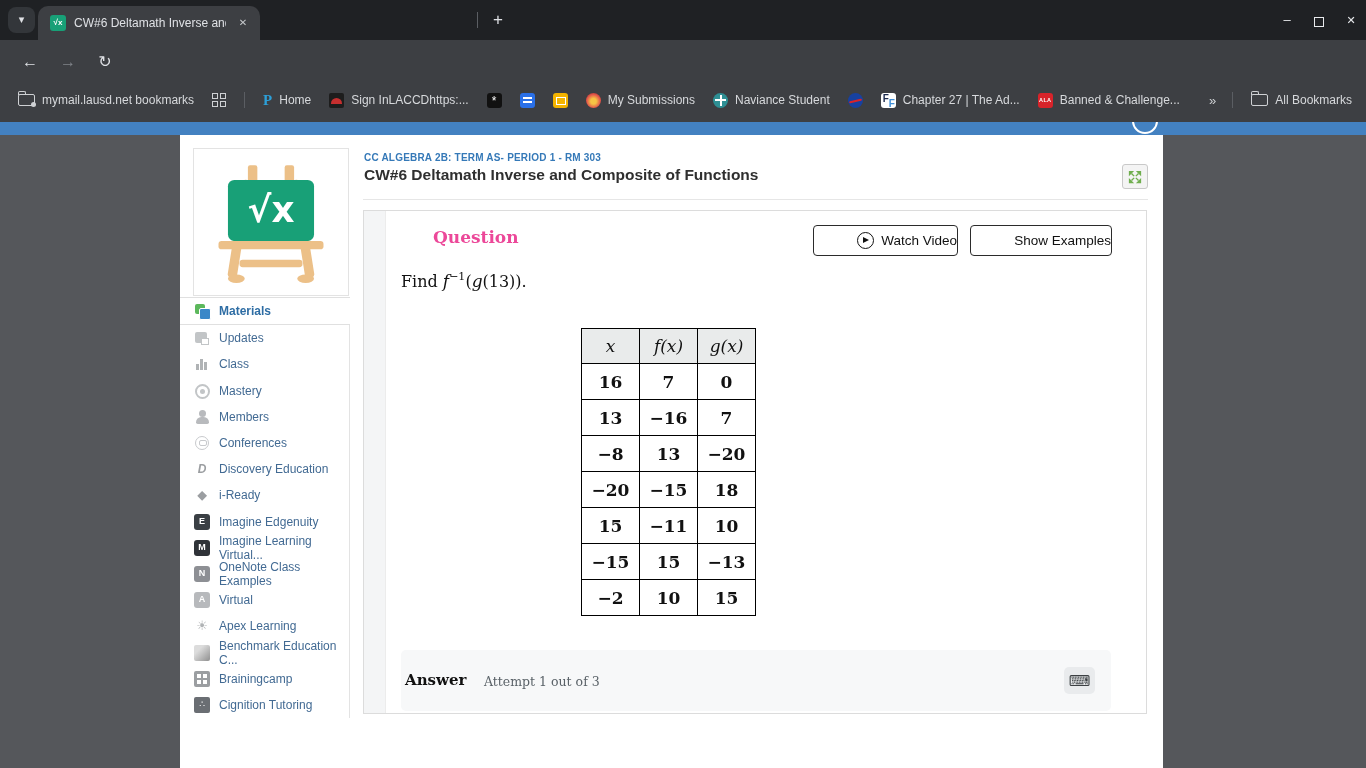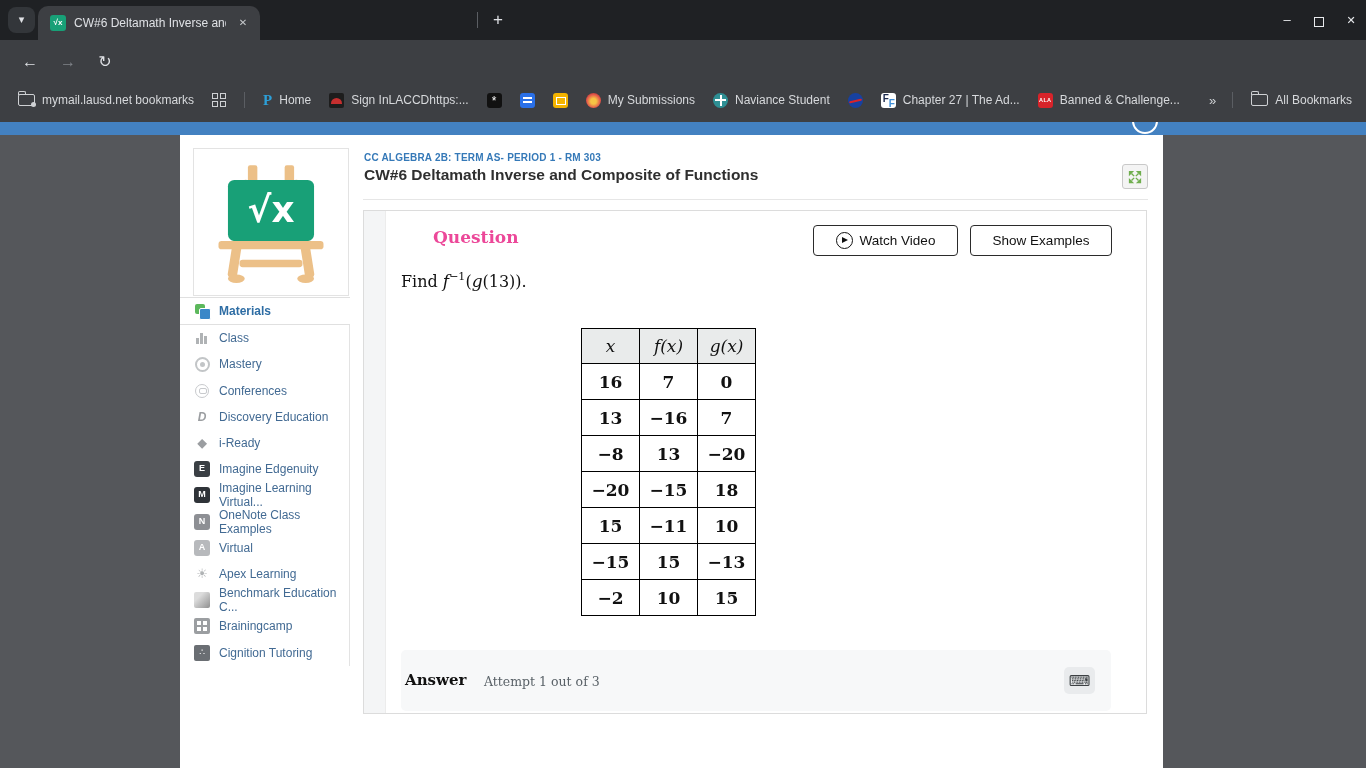--- a/index.html
+++ b/index.html
@@ -135,21 +135,21 @@
   
   .course-line{position:absolute;left:184px;top:17px;font-size:10px;font-weight:bold;color:#3579b8;letter-spacing:.2px;}
   .page-title{position:absolute;left:184px;top:31px;font-size:15.5px;font-weight:bold;color:#2f2f2f;}
   .hdr-divider{position:absolute;left:183px;top:64px;width:785px;border-bottom:1px solid #e6e6e6;}
   .expand-btn{position:absolute;left:942px;top:29px;width:24px;height:23px;background:#f4f4f4;border:1px solid #c9c9c9;border-radius:3px;
               display:flex;align-items:center;justify-content:center;}
   .panel{position:absolute;left:183px;top:75px;width:784px;height:504px;background:#fff;border:1px solid #dcdcdc;box-sizing:border-box;}
   .rail{position:absolute;left:0;top:0;width:21px;height:100%;background:#f4f5f6;border-right:1px solid #ececec;}
   .q-head{position:absolute;left:37px;top:16px;font-family:"DejaVu Serif","Liberation Serif",serif;font-weight:bold;font-size:17px;color:#ec4899;margin-left:32px;}
   .dm-btn{position:absolute;top:14px;height:31px;border:1px solid #2b2b2b;border-radius:4px;background:#fff;
-          display:flex;align-items:center;justify-content:center;font-size:13.5px;color:#111;box-sizing:border-box;}
+          display:flex;align-items:center;justify-content:flex-end;font-size:13.5px;color:#111;box-sizing:border-box;}
   .btn-video{left:449px;width:145px;}
   .btn-examples{left:606px;width:142px;}
   .play-ic{width:17px;height:17px;border:1.5px solid #111;border-radius:50%;position:relative;margin-right:7px;flex:none;box-sizing:border-box;}
   .play-ic::before{content:"";position:absolute;left:5px;top:3.5px;border-left:6px solid #111;border-top:3.5px solid transparent;border-bottom:3.5px solid transparent;}
   .prompt{position:absolute;left:37px;top:60px;font-family:"DejaVu Serif","Liberation Serif",serif;font-size:16px;color:#111;}
   .mit{font-style:italic;font-size:17px;}
   .prompt sup{font-size:11px;position:relative;top:-1px;}
   .dm-table{position:absolute;left:217px;top:117px;border-collapse:collapse;
             font-family:"DejaVu Serif","Liberation Serif",serif;color:#111;}
   .dm-table td,.dm-table th{border:1.5px solid #000;width:57px;text-align:center;padding:0;}
@@ -313,30 +313,41 @@
 
   <div class="menu">
     <div class="mitem active">
       <span class="mi mi-materials">
           <i class="b"></i>
           <i class="f"></i>
         </span>
       <span>Materials</span>
     </div>
     <div class="mitem">
+      <span class="mi mi-updates"></span>
+      <span>Updates</span>
+    </div>
+    <div class="mitem">
       <span class="mi mi-grades">
           <i></i>
           <i></i>
           <i></i>
         </span>
       <span>Class</span>
     </div>
     <div class="mitem">
       <span class="mi mi-mastery"></span>
       <span>Mastery</span>
+    </div>
+    <div class="mitem">
+      <span class="mi mi-members">
+          <i class="h"></i>
+          <i class="s"></i>
+        </span>
+      <span>Members</span>
     </div>
     <div class="mitem">
       <span class="mi mi-conf"></span>
       <span>Conferences</span>
     </div>
     <div class="mitem">
       <span class="mi mi-letter"><i style="font-style:italic;">D</i></span>
       <span>Discovery Education</span>
     </div>
     <div class="mitem">

